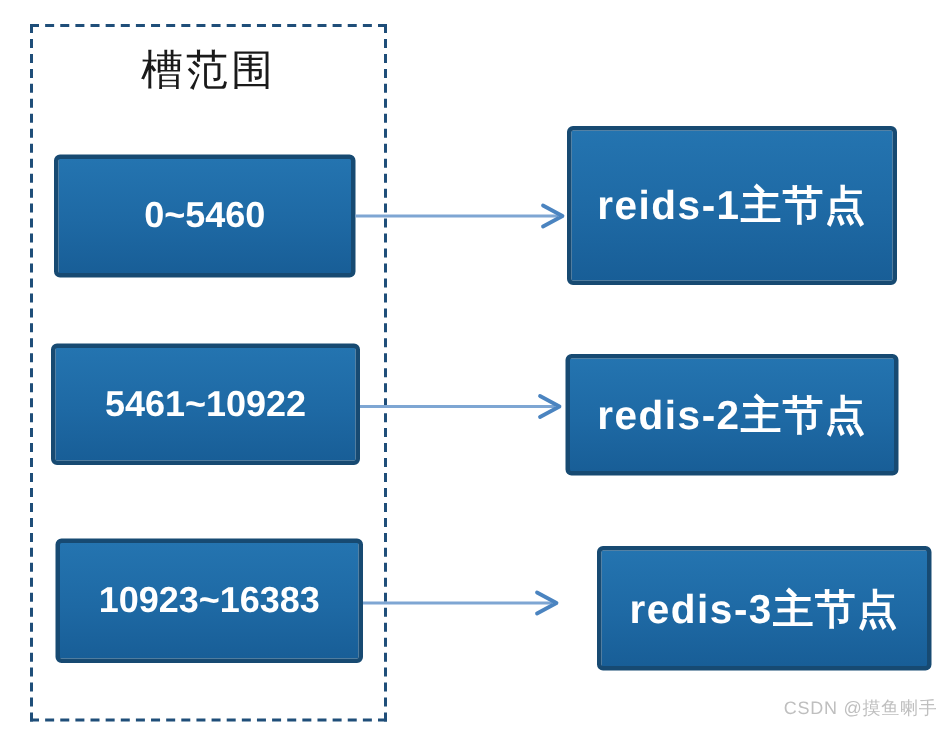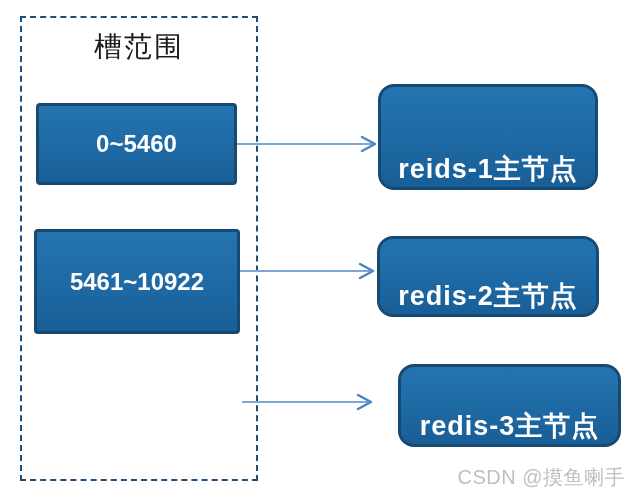--- a/index.html
+++ b/index.html
@@ -45,45 +45,44 @@
     align-items: center;
     justify-content: center;
     text-align: center;
   }
   .slot-node {
     border-radius: 4px;
     font-size: 24px;
     font-weight: 700;
   }
   .master-node {
-    border-radius: 16px;
+    border-radius: 4px;
     font-size: 27px;
     font-weight: 700;
     letter-spacing: 1px;
-    align-items: flex-end;
   }
   #slot-1 { left: 36px;  top: 103px; width: 201px; height: 82px; }
-  #slot-2 { left: 34px;  top: 229px; width: 206px; height: 105px; }
+  #slot-2 { left: 34px;  top: 229px; width: 206px; height: 81px; }
   #slot-3 { left: 37px;  top: 359px; width: 205px; height: 83px; }
   #node-1 { left: 378px; top: 84px;  width: 220px; height: 106px; }
   #node-2 { left: 377px; top: 236px; width: 222px; height: 81px; }
   #node-3 { left: 376px; top: 364px; width: 223px; height: 83px; margin-left: 22px; }
   .arrow-layer {
     position: absolute;
     left: 0;
     top: 0;
     width: 631px;
     height: 498px;
     pointer-events: none;
   }
   .watermark {
     position: absolute;
     right: 6px;
     top: 464px;
-    font-size: 20px;
+    font-size: 12px;
     color: #bfbfbf;
     letter-spacing: 0.5px;
   }
 </style>
 </head>
 <body>
 
 <div class="canvas">
 
   <div class="slot-group">
@@ -91,20 +90,23 @@
   </div>
 
   <div class="node slot-node" id="slot-1">
     <span>0~5460</span>
   </div>
 
   <div class="node slot-node" id="slot-2">
     <span>5461~10922</span>
   </div>
 
+  <div class="node slot-node" id="slot-3">
+    <span>10923~16383</span>
+  </div>
 
   <div class="node master-node" id="node-1">
     <span>reids-1主节点</span>
   </div>
 
   <div class="node master-node" id="node-2">
     <span>redis-2主节点</span>
   </div>
 
   <div class="node master-node" id="node-3">

